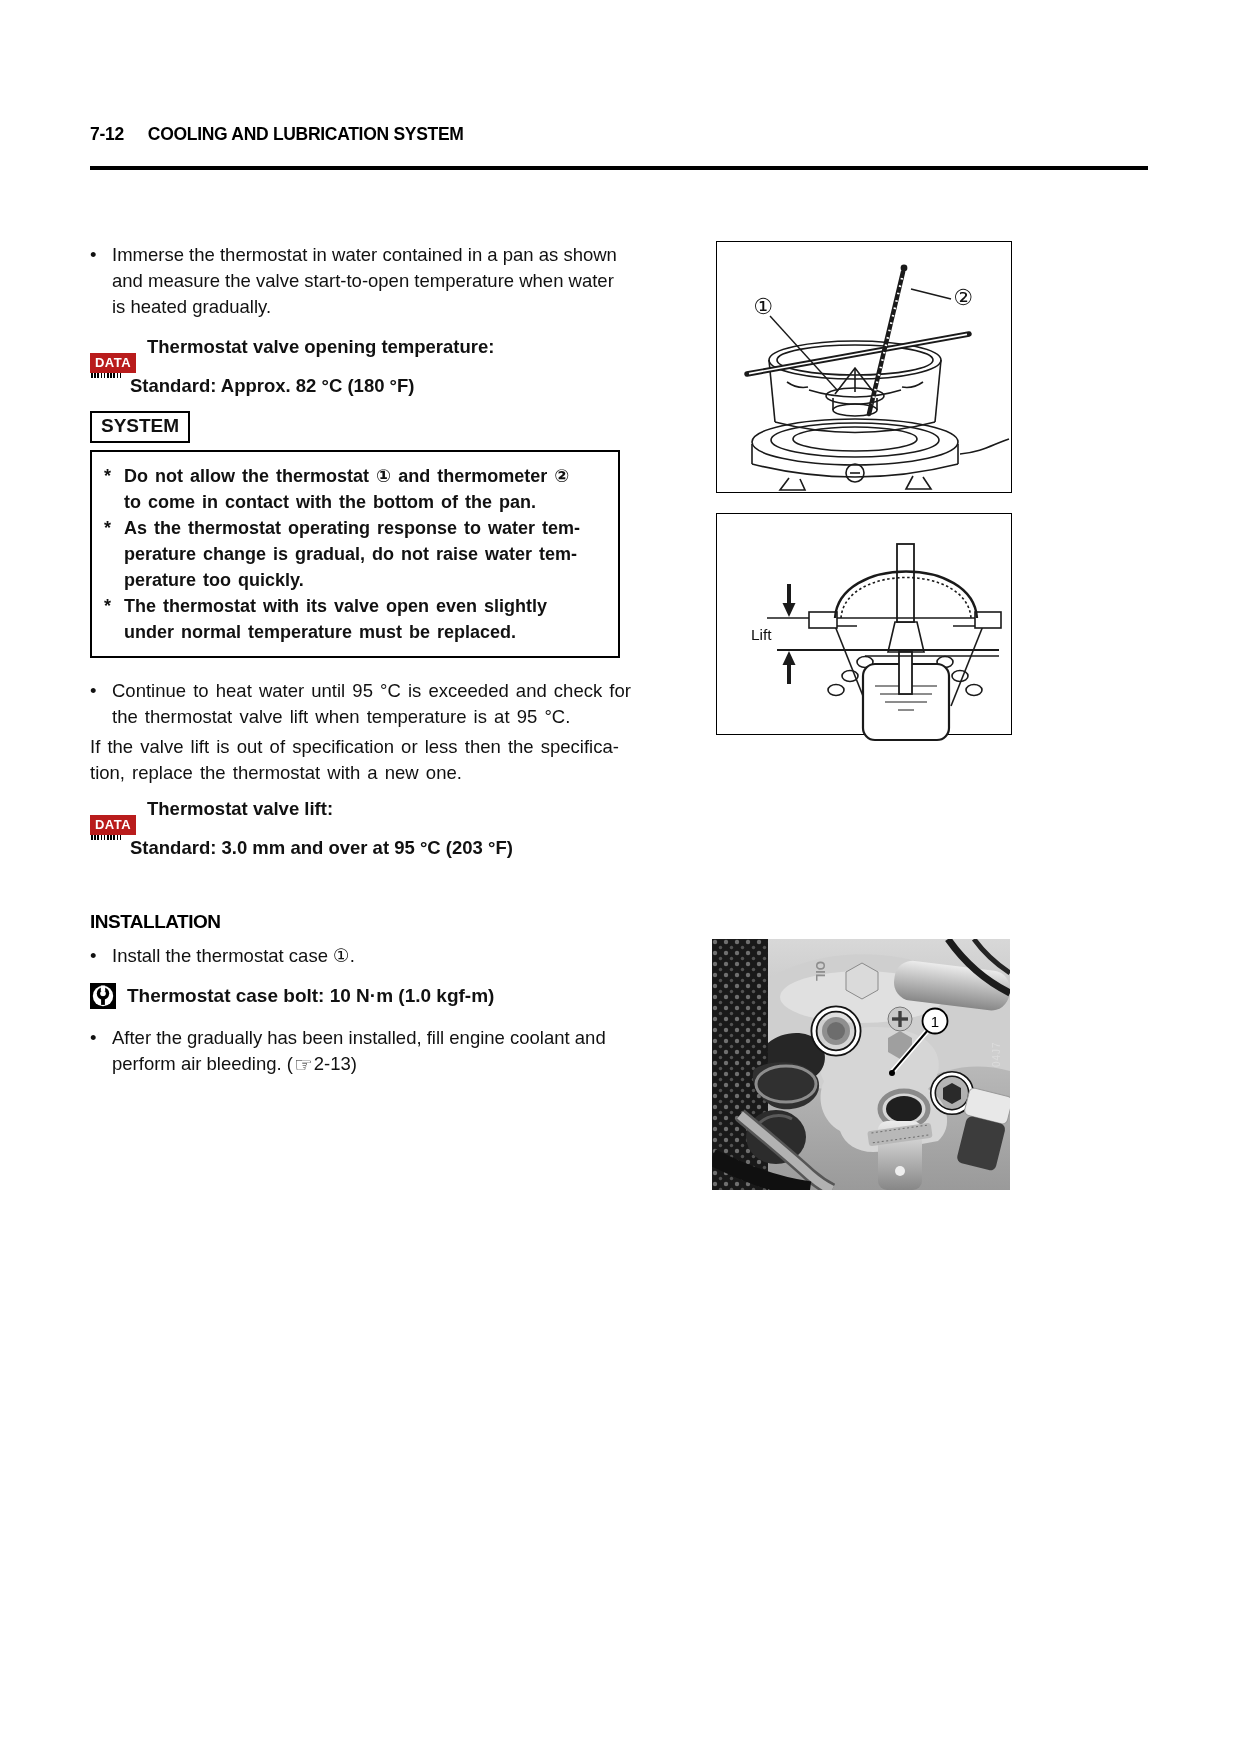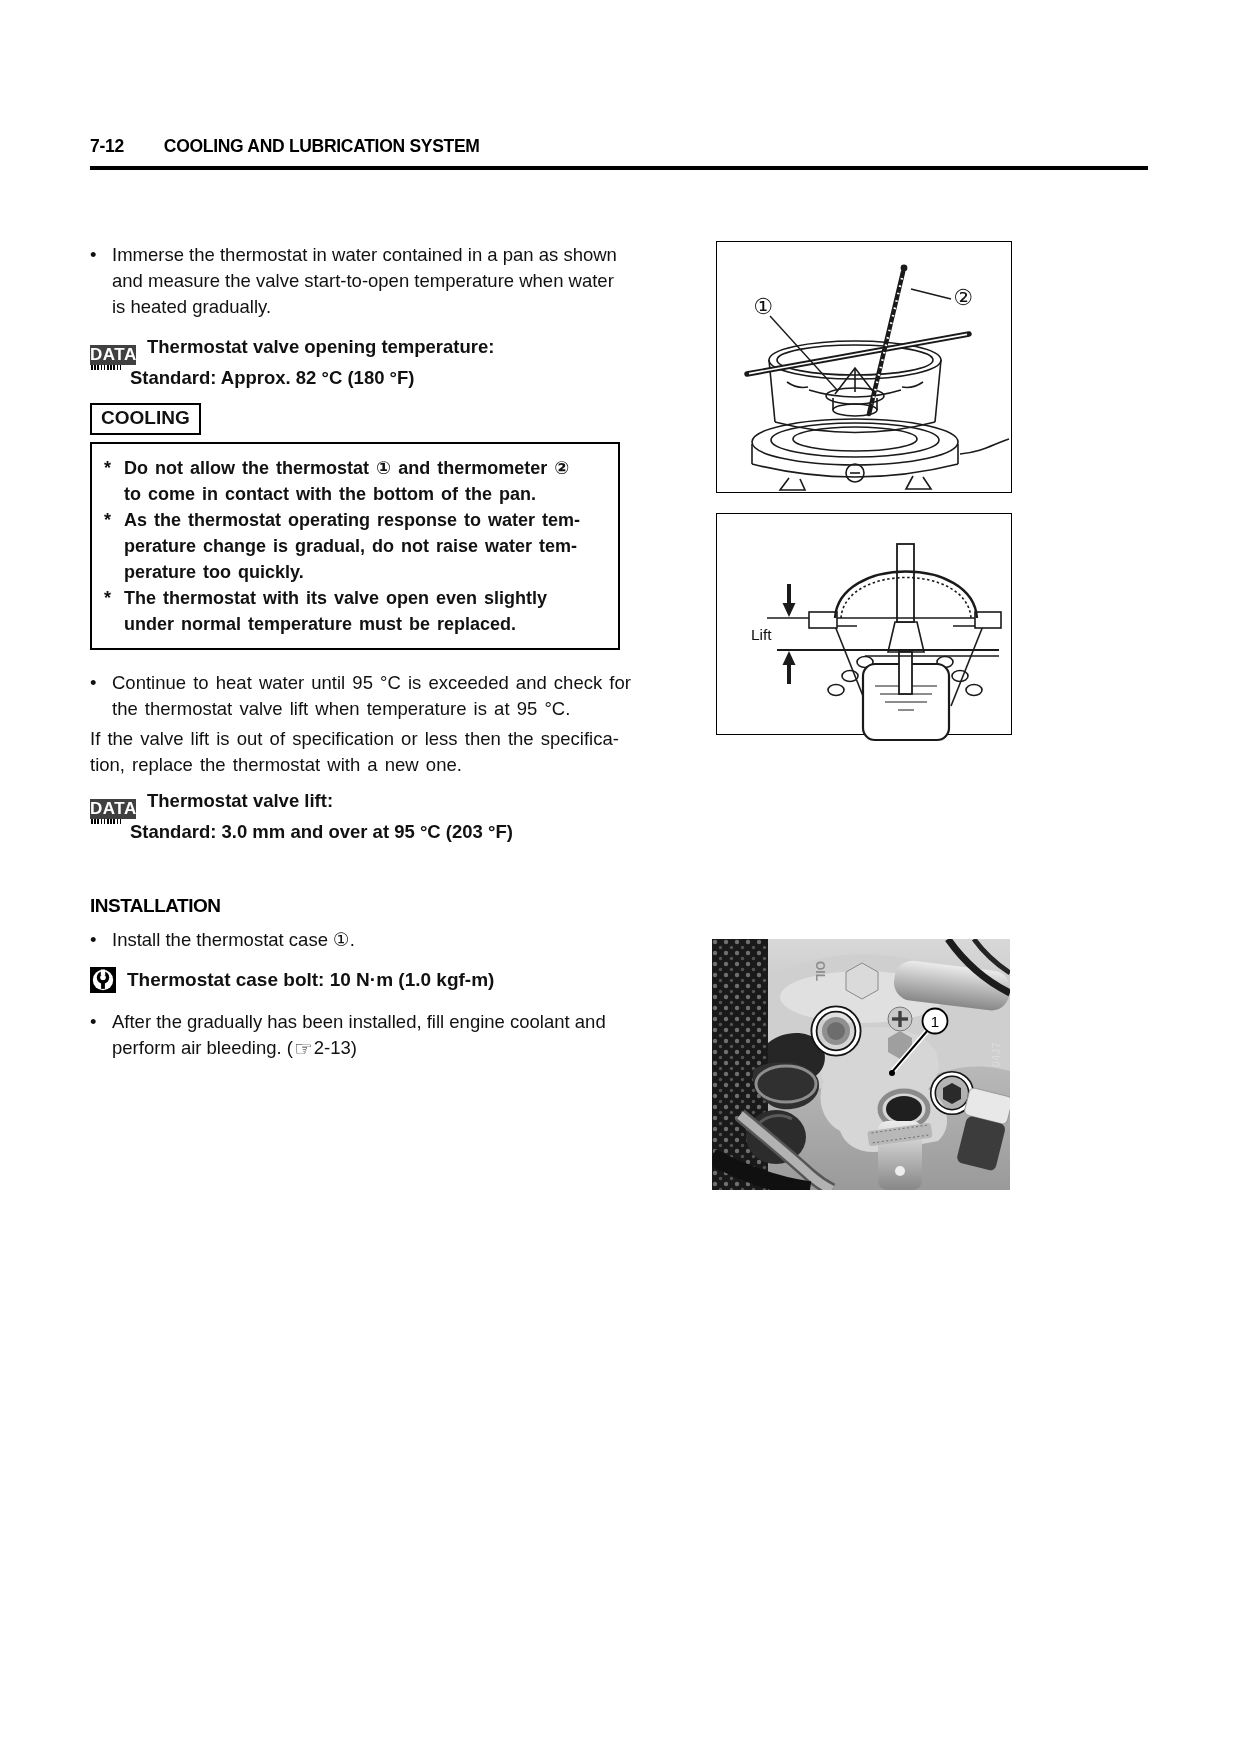--- a/index.html
+++ b/index.html
@@ -3,35 +3,35 @@
 <meta charset="utf-8">
 <style>
   * { box-sizing: border-box; margin: 0; padding: 0; }
   html,body { background:#ffffff; }
   body {
     width:1240px; height:1753px; position:relative;
     font-family:"Liberation Sans","DejaVu Sans",sans-serif;
     color:#111;
   }
   
-  .page-header { position:absolute; left:90px; top:136px; display:flex; gap:40px;
+  .page-header { position:absolute; left:90px; top:124px; display:flex; gap:24px;
     font-size:17.5px; font-weight:bold; letter-spacing:-0.3px; color:#000; }
   .header-rule { position:absolute; left:90px; top:166px; width:1058px; height:4px; background:#000; }
 
   
   .left-col { position:absolute; left:90px; top:242px; width:552px; font-size:18.5px; line-height:26px; }
   .jtext { word-spacing:2px; }
   .bullet-row { display:flex; }
   .bullet-row .bullet { width:22px; flex:0 0 22px; }
   .btext, .para, .ctext { white-space:pre-line; }
   .para { margin-top:2px; }
   .spec { margin-top:14px; font-weight:bold; }
   .spec-row { display:flex; align-items:flex-start; gap:11px; }
-  .data-badge { display:inline-block; position:relative; width:46px; height:20px; margin-top:11px;
-    background:#404040; color:#fff; font-size:17px; font-weight:bold; text-align:center; line-height:20px;
+  .data-badge { display:inline-block; position:relative; width:46px; height:20px; margin-top:19px;
+    background:#b91c1c; color:#fff; font-size:13px; font-weight:bold; text-align:center; line-height:20px;
     letter-spacing:0.5px; flex:0 0 46px; }
   .data-badge::after { content:""; position:absolute; left:1px; top:100%; width:32px; height:5px;
     background:repeating-linear-gradient(90deg,#000 0 1.6px,#fff 1.6px 3.2px); }
   .spec-standard { margin-left:40px; }
   .caution-label { display:inline-block; margin-top:12px; border:2px solid #000; padding:0px 9px 2px 9px;
     font-weight:bold; font-size:19px; }
   .caution-box { margin-top:7px; width:530px; border:2px solid #000; padding:11px 12px 11px 12px;
     font-weight:bold; font-size:18px; line-height:26px; }
   .caution-item { display:flex; }
   .caution-item .star { width:20px; flex:0 0 20px; text-align:left; }
@@ -72,21 +72,21 @@
 
 
   <div class="spec">
     <div class="spec-row">
       <span class="data-badge">DATA</span>
       <span class="spec-title">Thermostat valve opening temperature:</span>
     </div>
     <div class="spec-standard">Standard: Approx. 82 °C (180 °F)</div>
   </div>
 
-  <div class="caution-label">COOLING</div>
+  <div class="caution-label">SYSTEM</div>
 
   <div class="caution-box">
     <div class="caution-item">
       <span class="star">*</span>
       <span class="ctext jtext">Do not allow the thermostat ① and thermometer ②
 to come in contact with the bottom of the pan.</span>
     </div>
     <div class="caution-item">
       <span class="star">*</span>
       <span class="ctext jtext">As the thermostat operating response to water tem-

